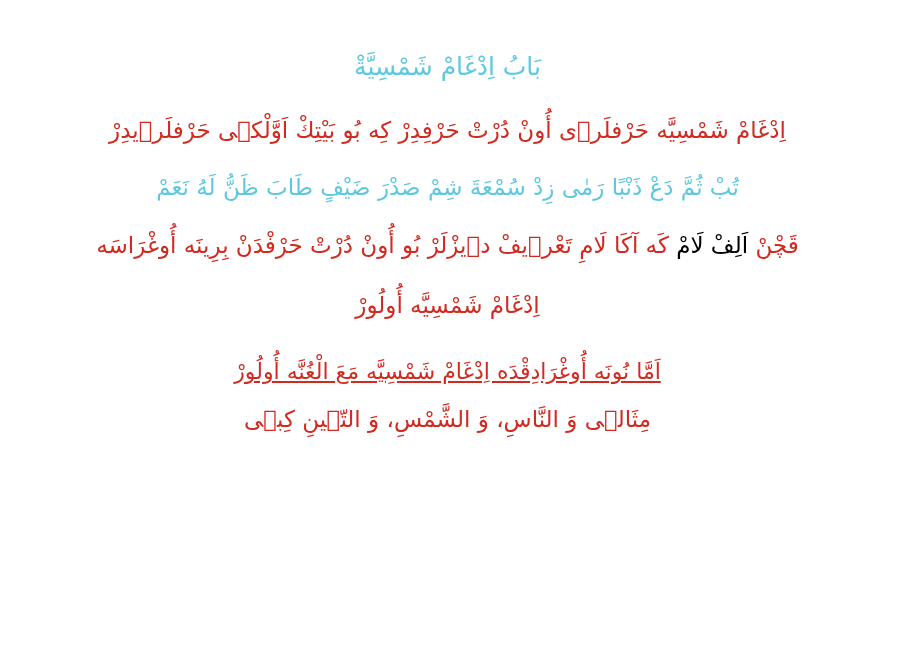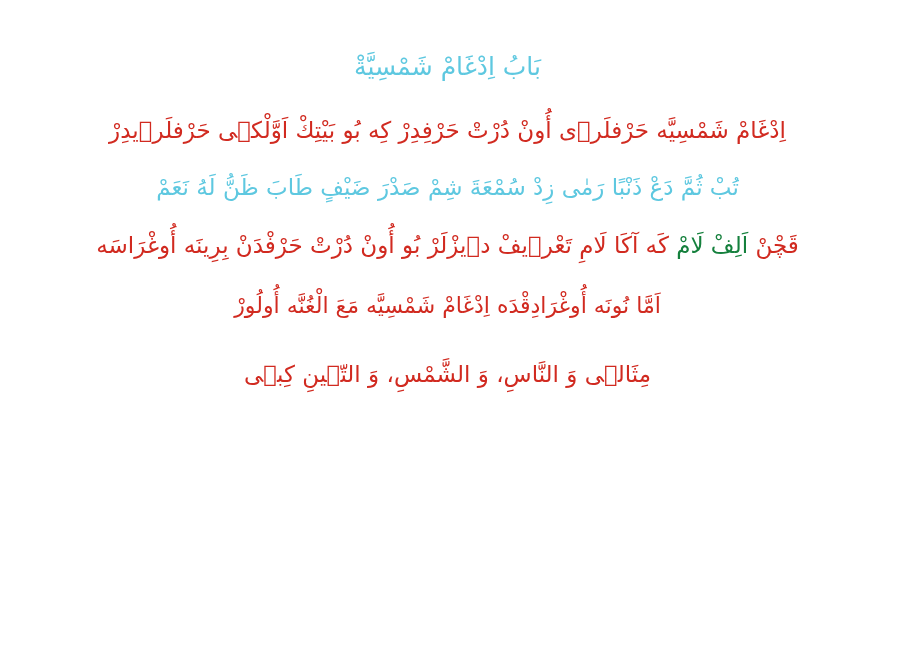--- a/index.html
+++ b/index.html
@@ -30,29 +30,29 @@
     margin-bottom: 26px;
     white-space: nowrap;
   }
   .line {
     font-size: 23px;
     line-height: 1.65;
     white-space: nowrap;
   }
   .blk-red { color: #d12a20; }
   .blk-cyan { color: #5ec8e0; margin-top: 20px; }
-  .blk-dark { color: #15803d; }
+  .blk-dark { color: #000000; }
 
   .para-1 { margin-top: 6px; margin-bottom: 2px; }
   .para-2 { margin-top: 14px; margin-bottom: 20px; font-size: 22px; }
   .para-3 { margin-top: 14px; margin-bottom: 22px; }
   .para-4 { margin-top: 10px; margin-bottom: 28px; }
-  .para-5 { margin-top: 8px; }
+  .para-5 { margin-top: 8px; text-decoration: underline; }
   .para-5 .line { line-height: 1.75; font-size: 22px; }
-  .para-6 { margin-top: 30px; }
+  .para-6 { margin-top: 9px; }
 </style>
 </head>
 <body>
 
 <div class="page">
 
   <div class="title">بَابُ اِدْغَامْ شَمْسِيَّةْ</div>
 
   <div class="para para-1">
     <div class="line">
@@ -63,20 +63,23 @@
   <div class="para para-2">
     <div class="line blk-cyan">تُبْ ثُمَّ دَعْ ذَنْبًا رَمٰى زِدْ سُمْعَةَ شِمْ صَدْرَ ضَيْفٍ طَابَ ظَنُّ لَهُ نَعَمْ</div>
   </div>
 
   <div class="para para-3">
     <div class="line">
       <span class="blk-red">قَچْنْ </span><span class="blk-dark">اَلِفْ لَامْ</span><span class="blk-red"> كَه آكَا لَامِ تَعْرٖيفْ دٖيزْلَرْ بُو أُونْ دُرْتْ حَرْفْدَنْ بِرِينَه أُوغْرَاسَه</span>
     </div>
   </div>
 
+  <div class="para para-4">
+    <div class="line blk-red">اِدْغَامْ شَمْسِيَّه أُولُورْ</div>
+  </div>
 
   <div class="para para-5">
     <div class="line blk-red">اَمَّا نُونَه أُوغْرَادِقْدَه اِدْغَامْ شَمْسِيَّه مَعَ الْغُنَّه أُولُورْ</div>
   </div>
 
   <div class="para para-6">
     <div class="line blk-red">مِثَالٖى وَ النَّاسِ، وَ الشَّمْسِ، وَ التّٖينِ كِبٖى</div>
   </div>
 
 </div>

